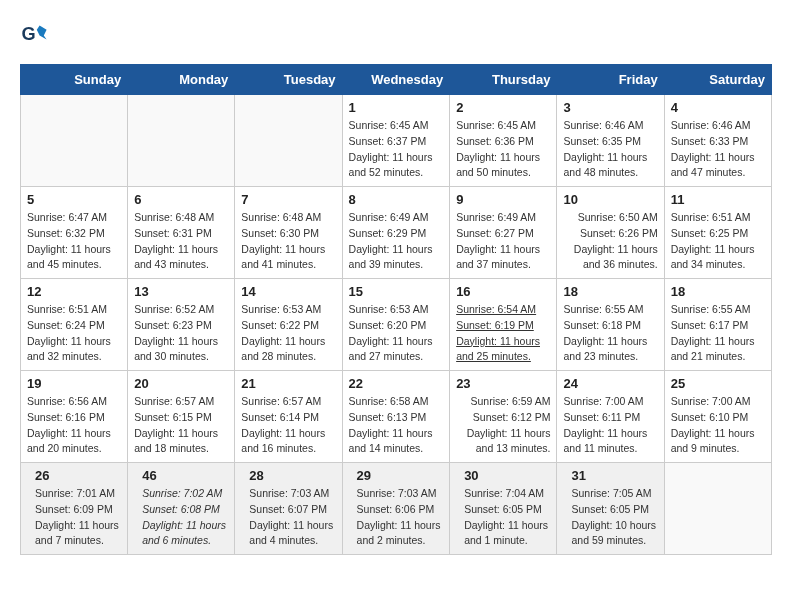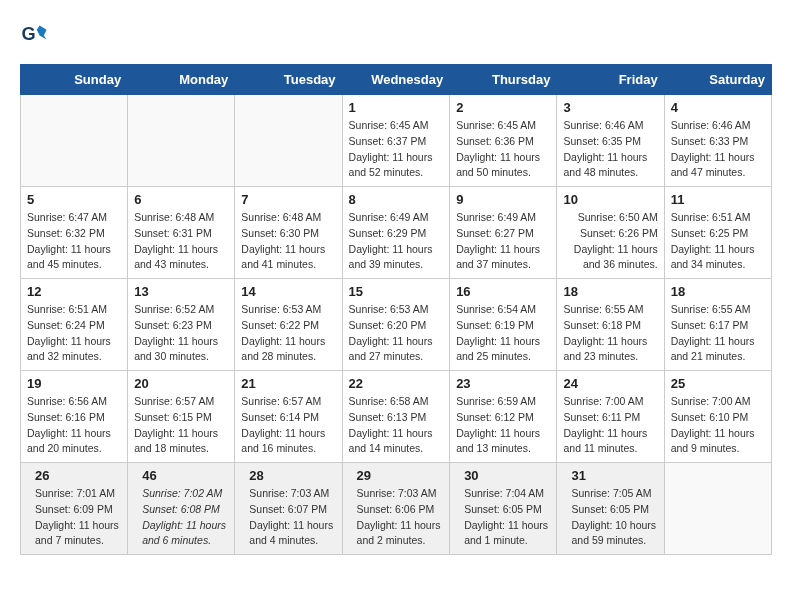--- a/index.html
+++ b/index.html
@@ -221,21 +221,21 @@
         </td>
         <td>
           <div class="day-num">15</div>
           <div class="day-info" style="white-space: pre-line;">Sunrise: 6:53 AM
 Sunset: 6:20 PM
 Daylight: 11 hours
 and 27 minutes.</div>
         </td>
         <td>
           <div class="day-num">16</div>
-          <div class="day-info" style="white-space: pre-line;">Sunrise: 6:54 AM
+          <div class="day-info" style="white-space: pre-line; text-decoration: underline;">Sunrise: 6:54 AM
 Sunset: 6:19 PM
 Daylight: 11 hours
 and 25 minutes.</div>
         </td>
         <td>
           <div class="day-num">18</div>
           <div class="day-info" style="white-space: pre-line;">Sunrise: 6:55 AM
 Sunset: 6:18 PM
 Daylight: 11 hours
 and 23 minutes.</div>
@@ -272,21 +272,21 @@
         </td>
         <td>
           <div class="day-num">22</div>
           <div class="day-info" style="white-space: pre-line;">Sunrise: 6:58 AM
 Sunset: 6:13 PM
 Daylight: 11 hours
 and 14 minutes.</div>
         </td>
         <td>
           <div class="day-num">23</div>
-          <div class="day-info" style="white-space: pre-line;">Sunrise: 6:59 AM
+          <div class="day-info" style="white-space: pre-line; text-align: right;">Sunrise: 6:59 AM
 Sunset: 6:12 PM
 Daylight: 11 hours
 and 13 minutes.</div>
         </td>
         <td>
           <div class="day-num">24</div>
           <div class="day-info" style="white-space: pre-line;">Sunrise: 7:00 AM
 Sunset: 6:11 PM
 Daylight: 11 hours
 and 11 minutes.</div>

